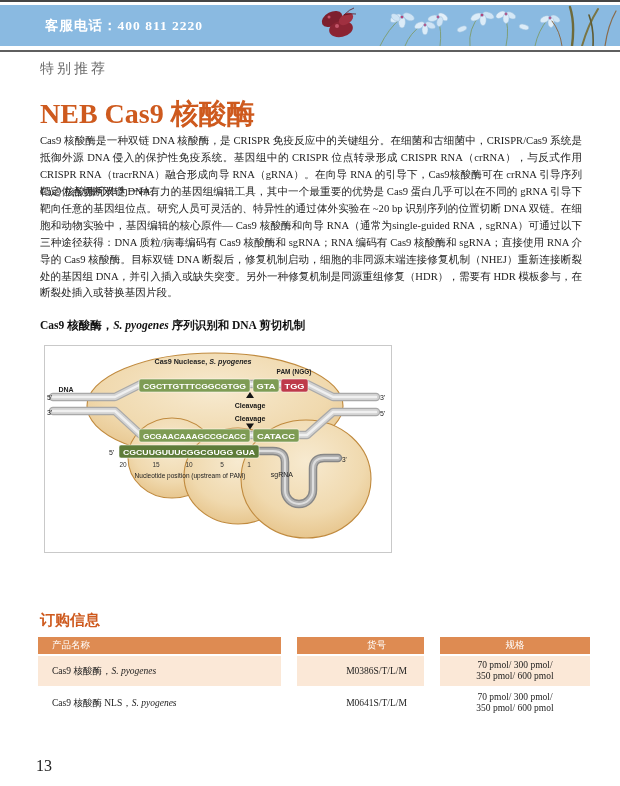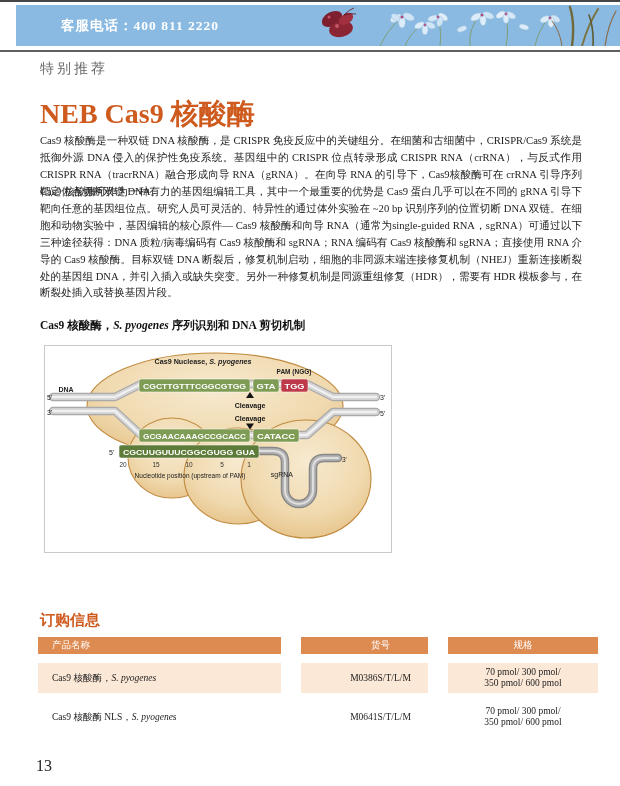--- a/index.html
+++ b/index.html
@@ -2,21 +2,21 @@
 <html><head>
 <meta charset="utf-8">
 <style>
   html,body{margin:0;padding:0;background:#e8e8e8;}
   .page{
     position:relative;width:620px;height:786px;background:#ffffff;
     font-family:"Liberation Serif", serif; color:#1c1c1c; overflow:hidden;
     margin:0 auto;
   }
   .top-rule{position:absolute;top:0;left:0;right:0;height:2px;background:#454545;}
-  .header-bar{position:absolute;top:5px;left:0;right:0;height:41px;background:#8abae1;margin-left:16px;}
+  .header-bar{position:absolute;top:5px;left:0;right:0;height:41px;background:#8abae1;}
   .phone{
     position:absolute;left:45px;top:0;height:41px;line-height:41px;
     color:#ffffff;font-weight:bold;font-size:13.5px;letter-spacing:1px;
   }
   .header-art{position:absolute;right:0;top:0;height:41px;width:310px;}
   .header-rule{position:absolute;top:50px;left:0;right:0;height:2px;background:#5f5f5f;}
   .section-label{
     position:absolute;left:40px;top:60px;font-size:14px;color:#6a6a6a;letter-spacing:3px;
   }
   .title{
@@ -33,21 +33,21 @@
   }
   .fig-heading .sp{font-style:italic;}
   .fig-box{
     position:absolute;left:44px;top:345px;width:346px;height:206px;
     background:#ffffff;border:1px solid #c9c9c9;
   }
   .order-heading{
     position:absolute;left:40px;top:611px;font-size:15px;font-weight:bold;color:#ce5a1e;
   }
   .order-table{position:absolute;left:38px;top:637px;width:560px;font-size:9.5px;}
-  .trow{display:flex;gap:2px;margin-bottom:9px;justify-content:space-between;}
+  .trow{display:flex;gap:16px;margin-bottom:2px;}
   .cell{box-sizing:border-box;}
   .c1{width:243px;}
   .c2{width:127px;text-align:center;padding-left:32px;}
   .c3{width:150px;text-align:center;}
   .thead .cell{background:#de8b52;color:#ffffff;height:17px;line-height:17px;}
   .thead .c1{padding-left:14px;}
   .tbody-row .cell{height:30px;display:flex;flex-direction:column;justify-content:center;}
   .row-odd .cell{background:#fbe8d7;}
   .row-even .cell{background:#ffffff;}
   .tbody-row .c1{padding-left:14px;align-items:flex-start;}

